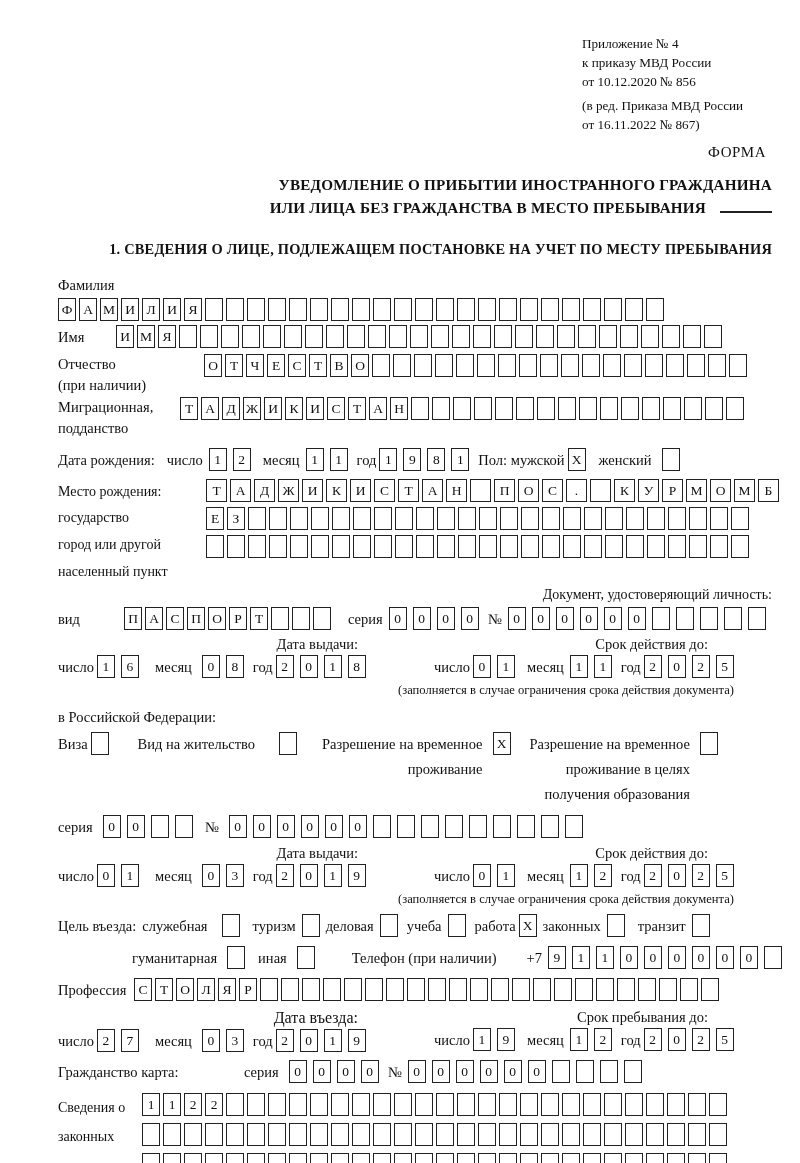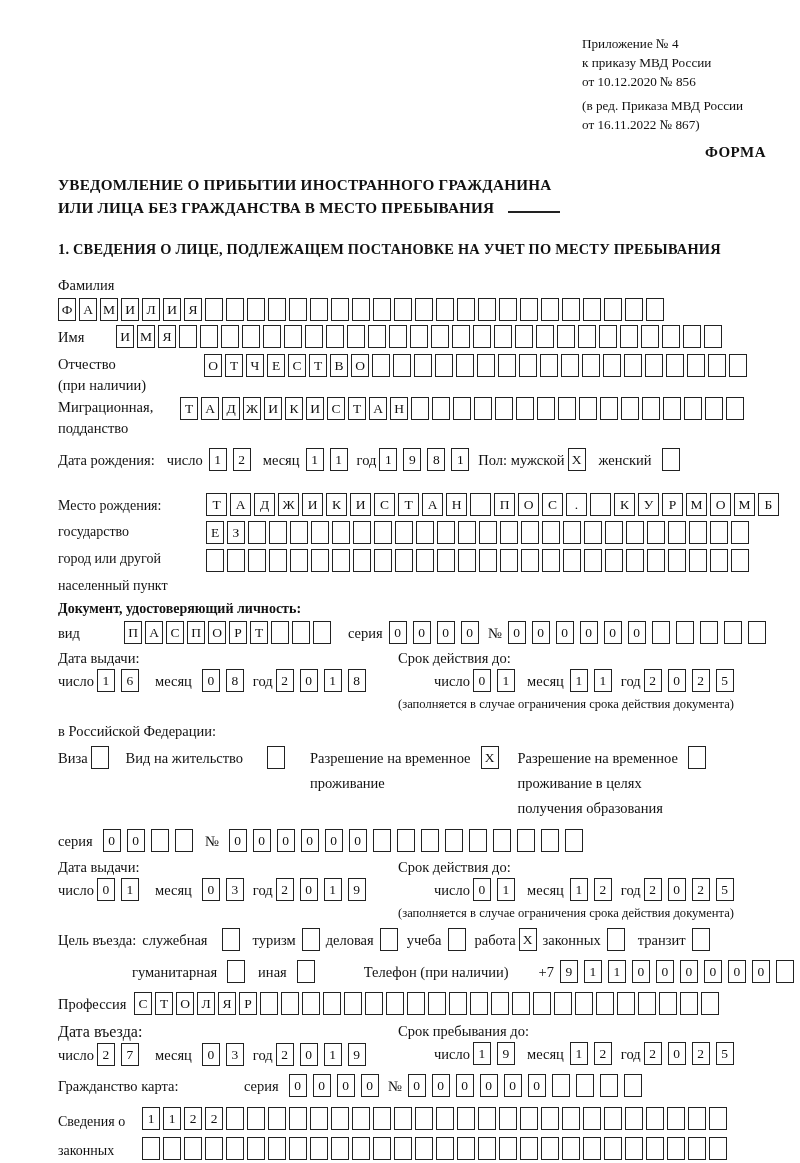--- a/index.html
+++ b/index.html
@@ -14,24 +14,24 @@
     display:inline-flex;align-items:center;justify-content:center;
     width:16px;height:21px;border:1.6px solid #222;margin-right:3px;
     font-size:13.5px;line-height:1;flex:0 0 auto;background:#fff;
   }
   .sp .cell{margin-right:6px;}
   .wide .cell{width:19px;}
   
   .row{display:flex;align-items:flex-start;}
   .lbl{font-size:14.5px;line-height:25px;white-space:nowrap;flex:0 0 auto;}
   .lbl2{font-size:14.5px;line-height:21px;white-space:nowrap;flex:0 0 auto;}
-  .b{font-weight:bold;}
+  .b{font-weight:normal;}
   .small-note{font-size:12.6px;}
   .hdr-block{width:190px;margin-left:auto;font-size:13.2px;line-height:19px;}
-  .center{text-align:left;}
+  .center{text-align:right;}
   .right{text-align:right;}
   .title{font-size:15.2px;font-weight:bold;line-height:23px;letter-spacing:.2px;}
   .blank-line{display:inline-block;width:52px;border-bottom:2px solid #222;height:12px;margin-left:14px;}
   .sec-head{font-size:14.4px;font-weight:bold;letter-spacing:.2px;}
   .twocol{display:flex;}
   .col-l{width:340px;flex:0 0 auto;}
   .col-r{flex:1;}
   .dt{display:flex;align-items:flex-start;}
   .dt .lbl{line-height:25px;}
   .pair{display:inline-flex;align-items:flex-start;}
@@ -226,21 +226,21 @@
     <span class="lbl ml3"><span>Пол:</span>&nbsp;<span>мужской</span></span>
     <span class="cells ml3">
         <span class="cell">X</span>
       </span>
     <span class="lbl ml10">женский</span>
     <span class="cells ml10">
         <span class="cell"></span>
       </span>
   </div>
 
-  <div class="row" style="margin-top:20px;">
+  <div class="row" style="margin-top:6px;">
     <span class="lbl2" style="width:148px;font-size:14px;">
       <span style="display:block;line-height:25px;">Место рождения:</span>
       <span style="display:block;line-height:27px;">государство</span>
       <span style="display:block;line-height:27px;">город или другой</span>
       <span style="display:block;line-height:27px;">населенный пункт</span>
     </span>
     <span style="flex:1;">
       <span class="cells wide" style="display:flex;margin-bottom:5px;">
           <span class="cell">Т</span>
           <span class="cell">А</span>
@@ -417,21 +417,21 @@
     <div>в Российской Федерации:</div>
   </div>
 
   <div class="row" style="margin-top:2px;">
     <span class="pair">
       <span class="plbl">Виза</span>
       <span class="cells ml3">
           <span class="cell"></span>
         </span>
     </span>
-    <span class="pair" style="margin-left:14px;">
+    <span class="pair" style="margin-left:26px;">
       <span class="plbl">Вид на жительство</span>
       <span class="cells" style="margin-left:24px;">
           <span class="cell"></span>
         </span>
     </span>
     <span class="pair" style="margin-left:22px;">
       <span class="center" style="font-size:14.5px;line-height:25px;">
         <span style="display:block">Разрешение на временное</span>
         <span style="display:block">проживание</span>
       </span>
@@ -579,21 +579,21 @@
       <span class="cells ml10">
           <span class="cell"></span>
         </span>
     </span>
     <span class="pair ml10">
       <span class="plbl">иная</span>
       <span class="cells ml10">
           <span class="cell"></span>
         </span>
     </span>
-    <span class="lbl" style="margin-left:46px;">Телефон (при наличии)</span>
+    <span class="lbl" style="margin-left:34px;">Телефон (при наличии)</span>
     <span class="lbl" style="margin-left:30px;">+7</span>
     <span class="cells sp ml6">
         <span class="cell">9</span>
         <span class="cell">1</span>
         <span class="cell">1</span>
         <span class="cell">0</span>
         <span class="cell">0</span>
         <span class="cell">0</span>
         <span class="cell">0</span>
         <span class="cell">0</span>

